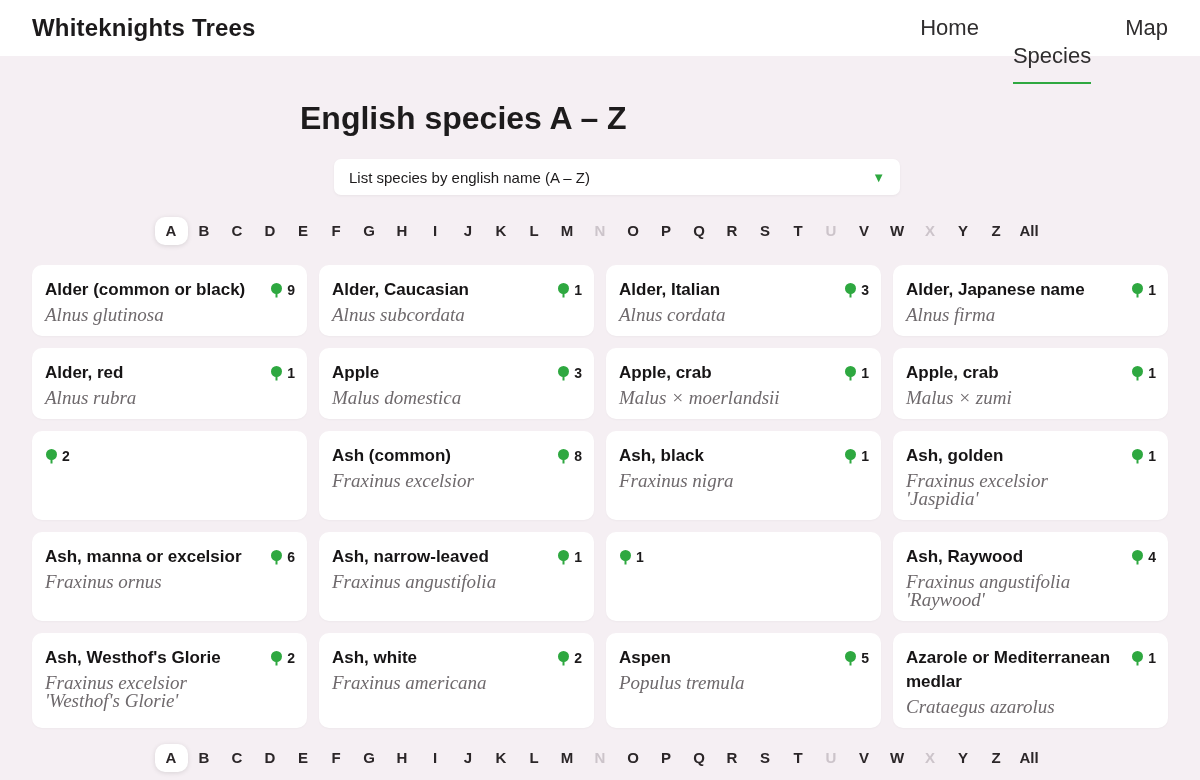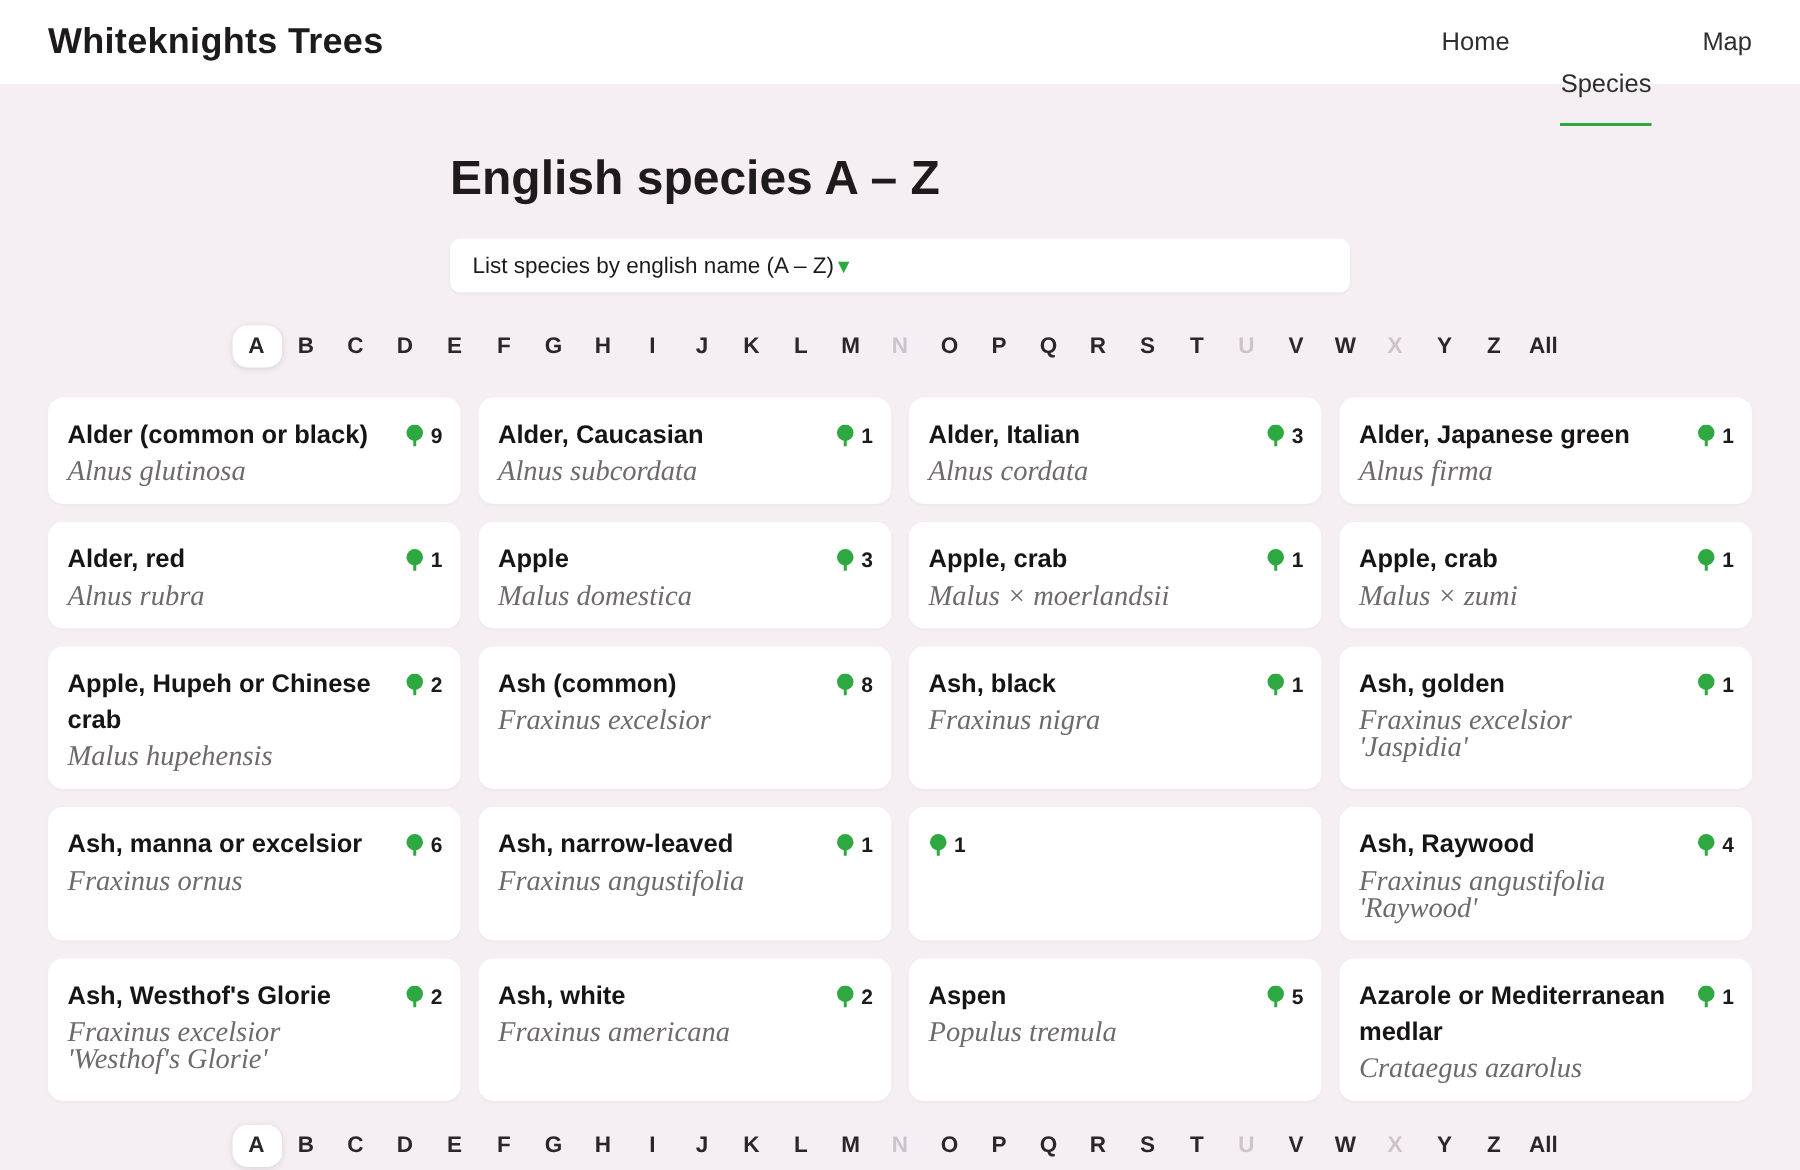--- a/index.html
+++ b/index.html
@@ -19,31 +19,31 @@
     padding-bottom:36px;
   }
   
   .header{
     height:56px;background:#fff;display:flex;align-items:center;
     justify-content:space-between;padding:0 32px;
   }
   .brand{font-size:24px;font-weight:700;letter-spacing:.2px;cursor:pointer;}
   .nav{display:flex;gap:34px;height:100%;}
   .nav-item{
-    display:flex;align-items:center;height:100%;font-size:17px;color:#2f2d2e;
+    display:flex;align-items:center;height:100%;font-size:22px;color:#2f2d2e;
     border-bottom:2px solid transparent;padding-top:2px;cursor:pointer;text-decoration:none;
   }
   .nav-item.active{border-bottom-color:var(--accent);margin-top:28px;}
   
   .intro{width:600px;margin:0 auto;padding-top:44px;}
   .page-title{font-size:32px;font-weight:700;color:#1d1b1c;}
   .select{
     margin-top:22px;height:36px;background:#fff;border-radius:7px;
-    display:flex;align-items:center;
-    padding:0 15px;cursor:pointer;box-shadow:0 1px 3px rgba(0,0,0,.05);
+    display:flex;align-items:center;justify-content:space-between;
+    padding:0 15px;cursor:pointer;box-shadow:0 1px 3px rgba(0,0,0,.05);margin-left:34px;
   }
   .select-value{font-size:15px;}
   .select-arrow{color:var(--accent);font-size:13px;line-height:1;}
   
   .alphabet-bar{
     display:flex;justify-content:center;align-items:center;margin-top:22px;
   }
   .letter{
     font-size:15px;font-weight:700;color:#2b2628;line-height:20px;
     padding:4px 0;width:33px;text-align:center;border-radius:10px;cursor:pointer;
@@ -163,21 +163,21 @@
             <svg width="13" height="15" viewBox="0 0 13 15">
               <circle cx="6.5" cy="5.5" r="5.5" fill="#2ea840"></circle>
               <rect x="5.5" y="9" width="2" height="5.5" fill="#2ea840"></rect>
             </svg>
           </span>
           <span class="count-num">3</span>
         </div>
       </div>
       <div class="card">
         <div class="card-main">
-          <div class="card-title">Alder, Japanese green</div>
+          <div class="card-title">Alder, Japanese name</div>
           <div class="card-latin">Alnus firma</div>
         </div>
         <div class="card-count">
           <span class="tree-icon">
             <svg width="13" height="15" viewBox="0 0 13 15">
               <circle cx="6.5" cy="5.5" r="5.5" fill="#2ea840"></circle>
               <rect x="5.5" y="9" width="2" height="5.5" fill="#2ea840"></rect>
             </svg>
           </span>
           <span class="count-num">1</span>
@@ -237,24 +237,20 @@
           <span class="tree-icon">
             <svg width="13" height="15" viewBox="0 0 13 15">
               <circle cx="6.5" cy="5.5" r="5.5" fill="#2ea840"></circle>
               <rect x="5.5" y="9" width="2" height="5.5" fill="#2ea840"></rect>
             </svg>
           </span>
           <span class="count-num">1</span>
         </div>
       </div>
       <div class="card">
-        <div class="card-main">
-          <div class="card-title">Apple, Hupeh or Chinese crab</div>
-          <div class="card-latin">Malus hupehensis</div>
-        </div>
         <div class="card-count">
           <span class="tree-icon">
             <svg width="13" height="15" viewBox="0 0 13 15">
               <circle cx="6.5" cy="5.5" r="5.5" fill="#2ea840"></circle>
               <rect x="5.5" y="9" width="2" height="5.5" fill="#2ea840"></rect>
             </svg>
           </span>
           <span class="count-num">2</span>
         </div>
       </div>

